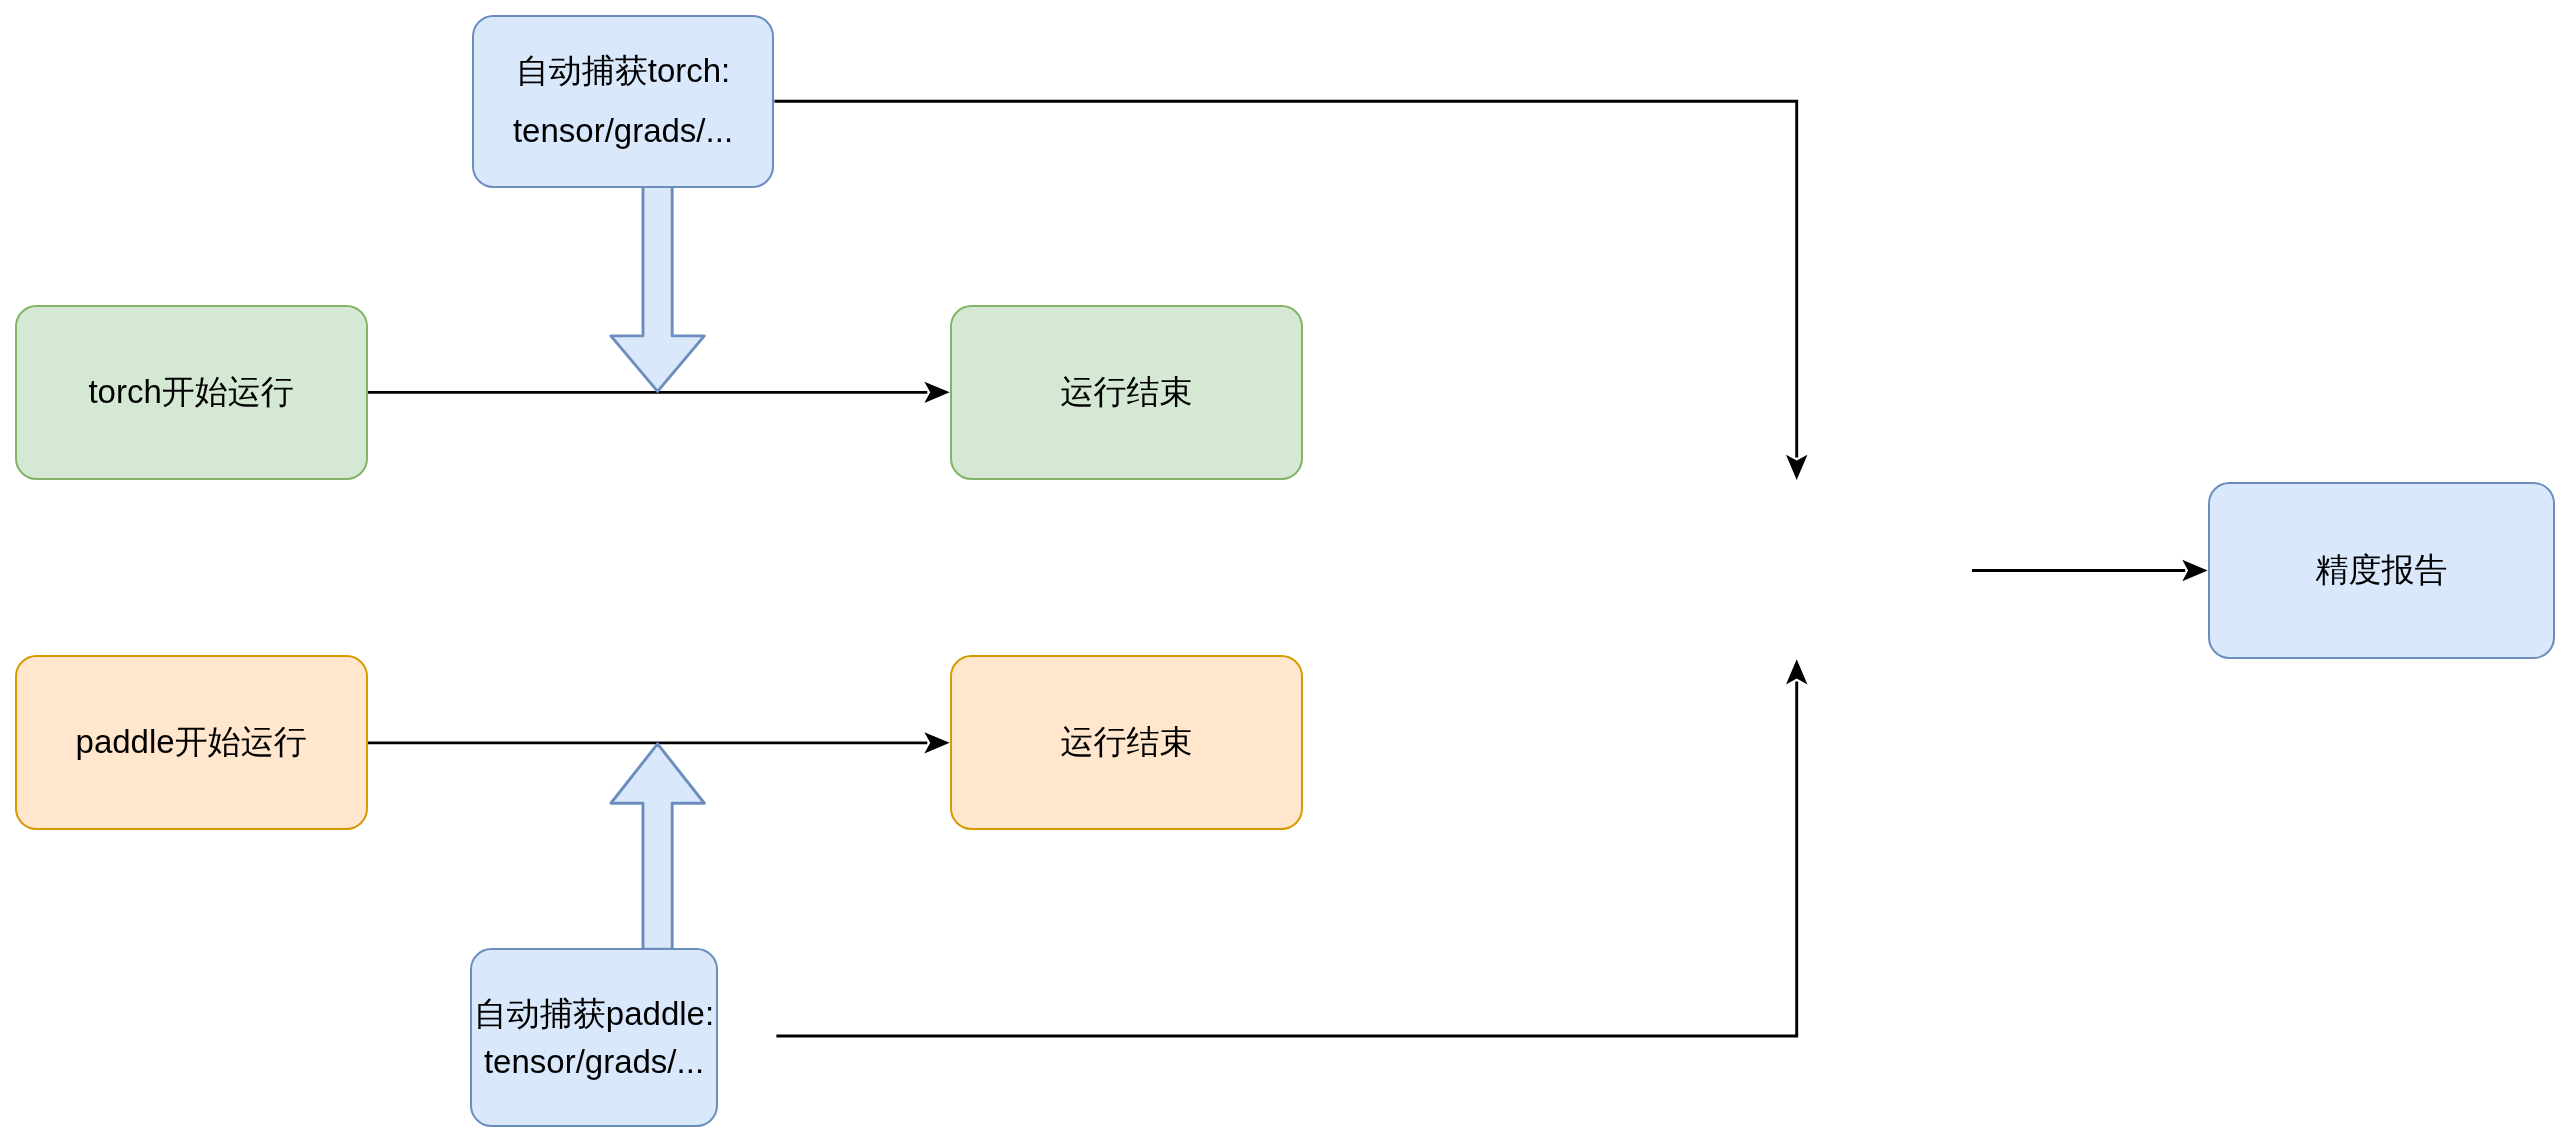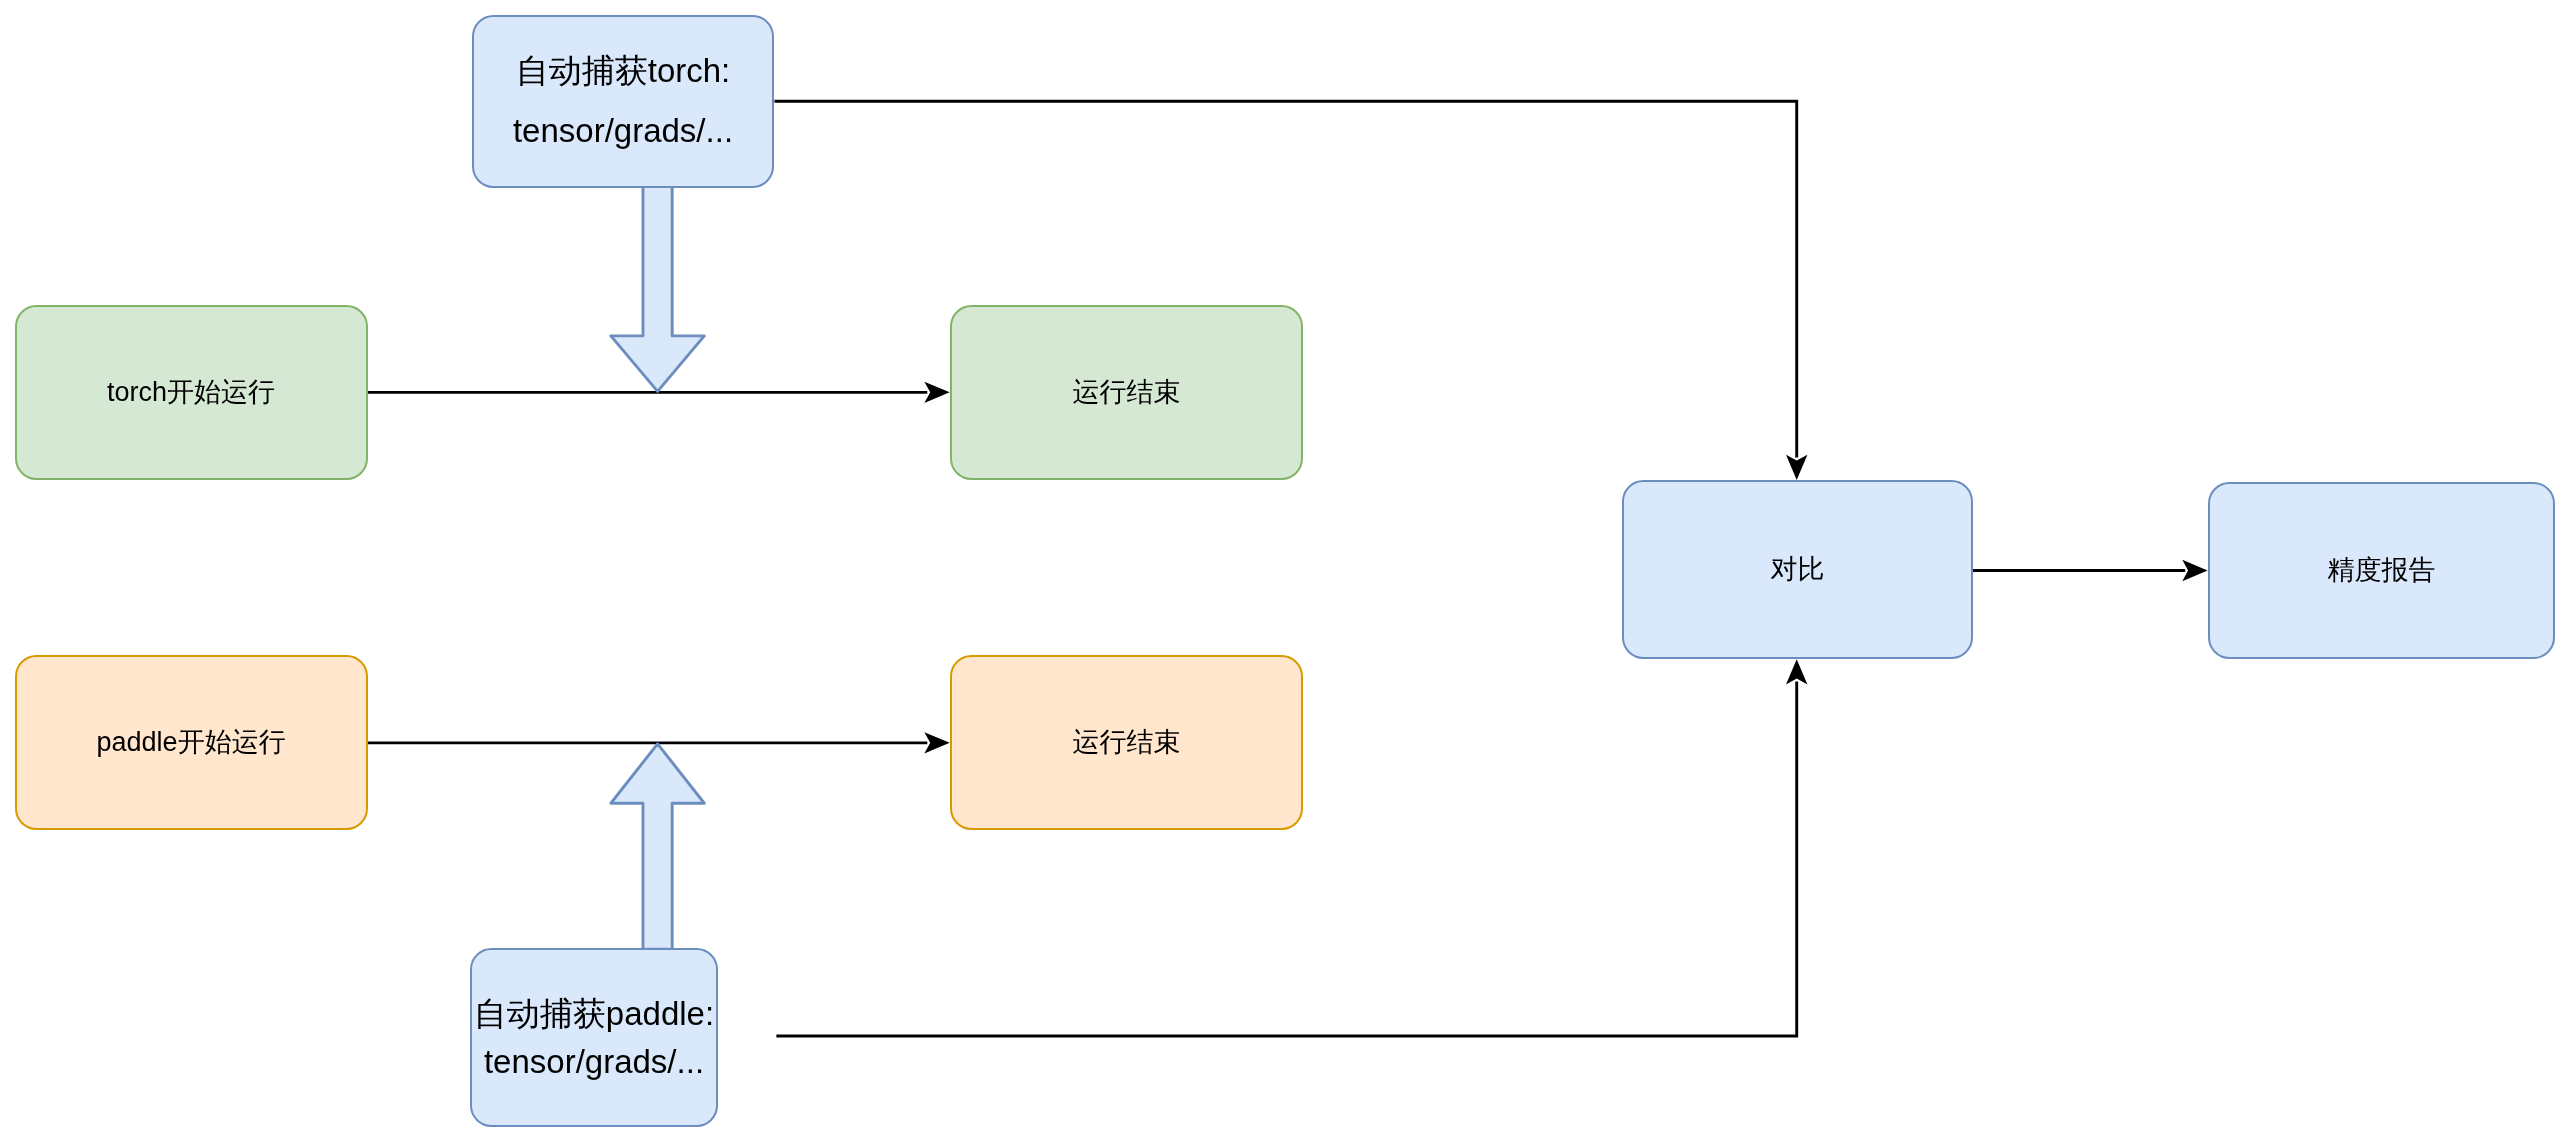--- a/index.html
+++ b/index.html
@@ -27,21 +27,21 @@
   .arrow-head { fill:var(--connector); stroke:none; }
   .block-arrow {
     fill:var(--blue-fill); stroke:var(--blue-stroke);
     stroke-width:3; stroke-linejoin:round;
   }
   .node {
     position:absolute; box-sizing:border-box;
     display:flex; align-items:center; justify-content:center;
     flex-direction:column; text-align:center;
     border:2.9px solid; border-radius:21.4px;
-    color:var(--text); font-size:27px; line-height:1.3;
+    color:var(--text); font-size:33px; line-height:1.3;
   }
   .node.blue   { background:var(--blue-fill);   border-color:var(--blue-stroke); }
   .node.green  { background:var(--green-fill);  border-color:var(--green-stroke); }
   .node.orange { background:var(--orange-fill); border-color:var(--orange-stroke); }
   .node.capture { font-size:33px; line-height:1.45; }
 </style>
 </head>
 <body>
 
 <div class="canvas">
@@ -87,22 +87,19 @@
 
   <div class="node orange" style="left:950px; top:655px; width:353px; height:175px;">
     <div>运行结束</div>
   </div>
 
   <div class="node blue capture" style="left:470px; top:948px; width:248px; height:179px;">
     <div>自动捕获paddle:</div>
     <div>tensor/grads/...</div>
   </div>
 
-  <div class="node blue" style="left:1622px; top:480px; width:351px; height:179px;">
-    <div>对比</div>
-  </div>
 
   <div class="node blue" style="left:2208px; top:482px; width:347px; height:177px;">
     <div>精度报告</div>
   </div>
 
 </div>
 
 
 </body></html>

